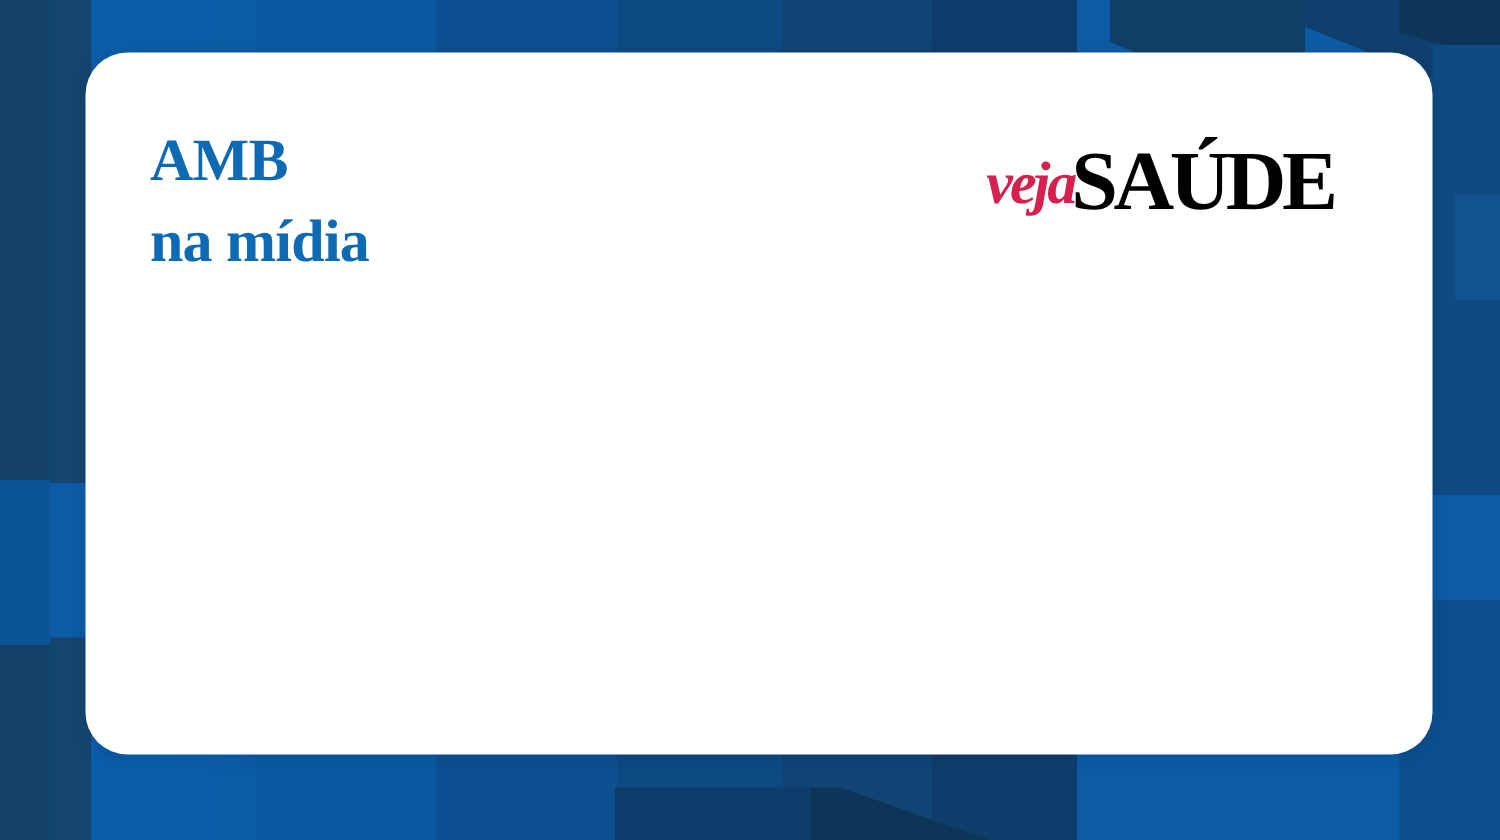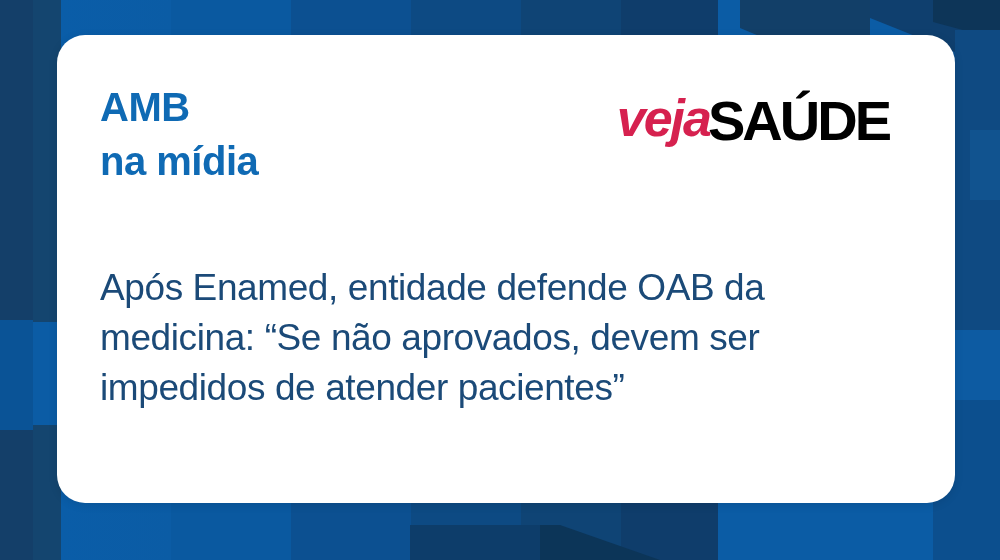--- a/index.html
+++ b/index.html
@@ -6,21 +6,21 @@
   html, body {
     margin: 0;
     padding: 0;
     background: #0b5ca5;
   }
   #stage {
     position: relative;
     width: 1000px;
     height: 560px;
     overflow: hidden;
-    font-family: Liberation Sans, sans-serif;
+    font-family: Liberation Serif, serif;
     background: #0b5ca5;
   }
 
   
   .bg-layer {
     position: absolute;
     inset: 0;
     overflow: hidden;
   }
   .band {
@@ -64,21 +64,21 @@
     right: 66px;
     top: 58px;
     display: flex;
     align-items: baseline;
     line-height: 1;
   }
   #logo .veja {
     color: #d6214f;
     font-style: italic;
     font-weight: 700;
-    font-size: 52px;
+    font-size: 40px;
     letter-spacing: -2px;
     transform: translateY(-4px);
   }
   #logo .saude {
     color: #000000;
     font-weight: 700;
     font-size: 56px;
     letter-spacing: -3px;
     margin-left: -2px;
   }
@@ -148,17 +148,16 @@
   <div id="card">
 
     <div id="kicker">AMB
 na mídia</div>
 
     <div id="logo">
       <span class="veja">veja</span>
       <span class="saude">SAÚDE</span>
     </div>
 
-    <div id="headline">Após Enamed, entidade defende OAB da medicina: “Se não aprovados, devem ser impedidos de atender pacientes”</div>
 
   </div>
 
 </div>
 
 </body></html>

